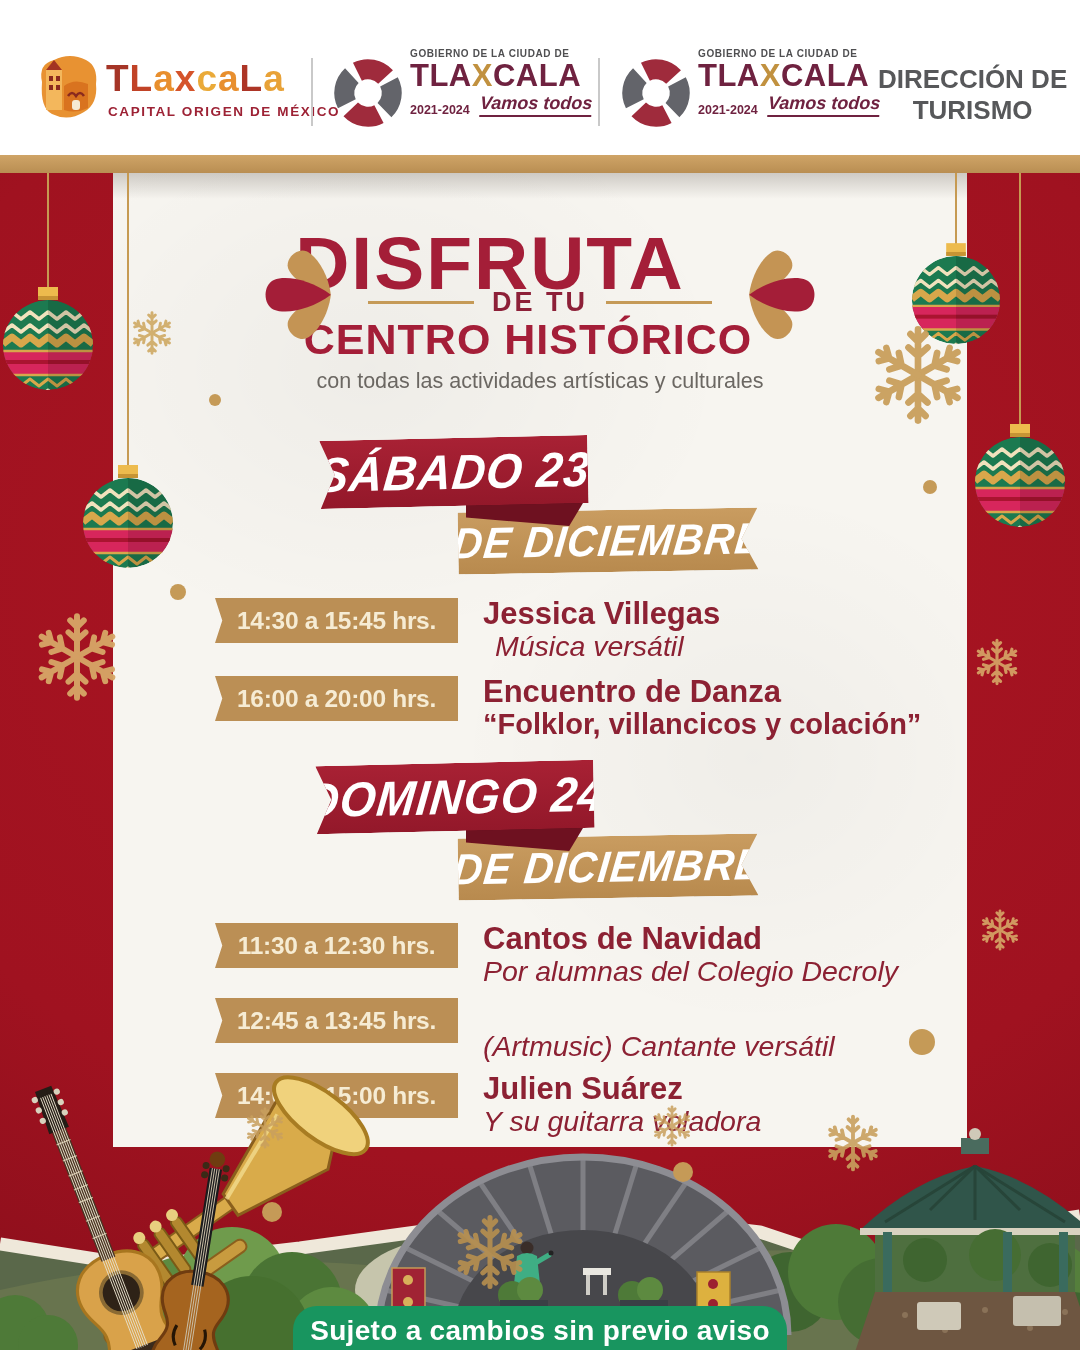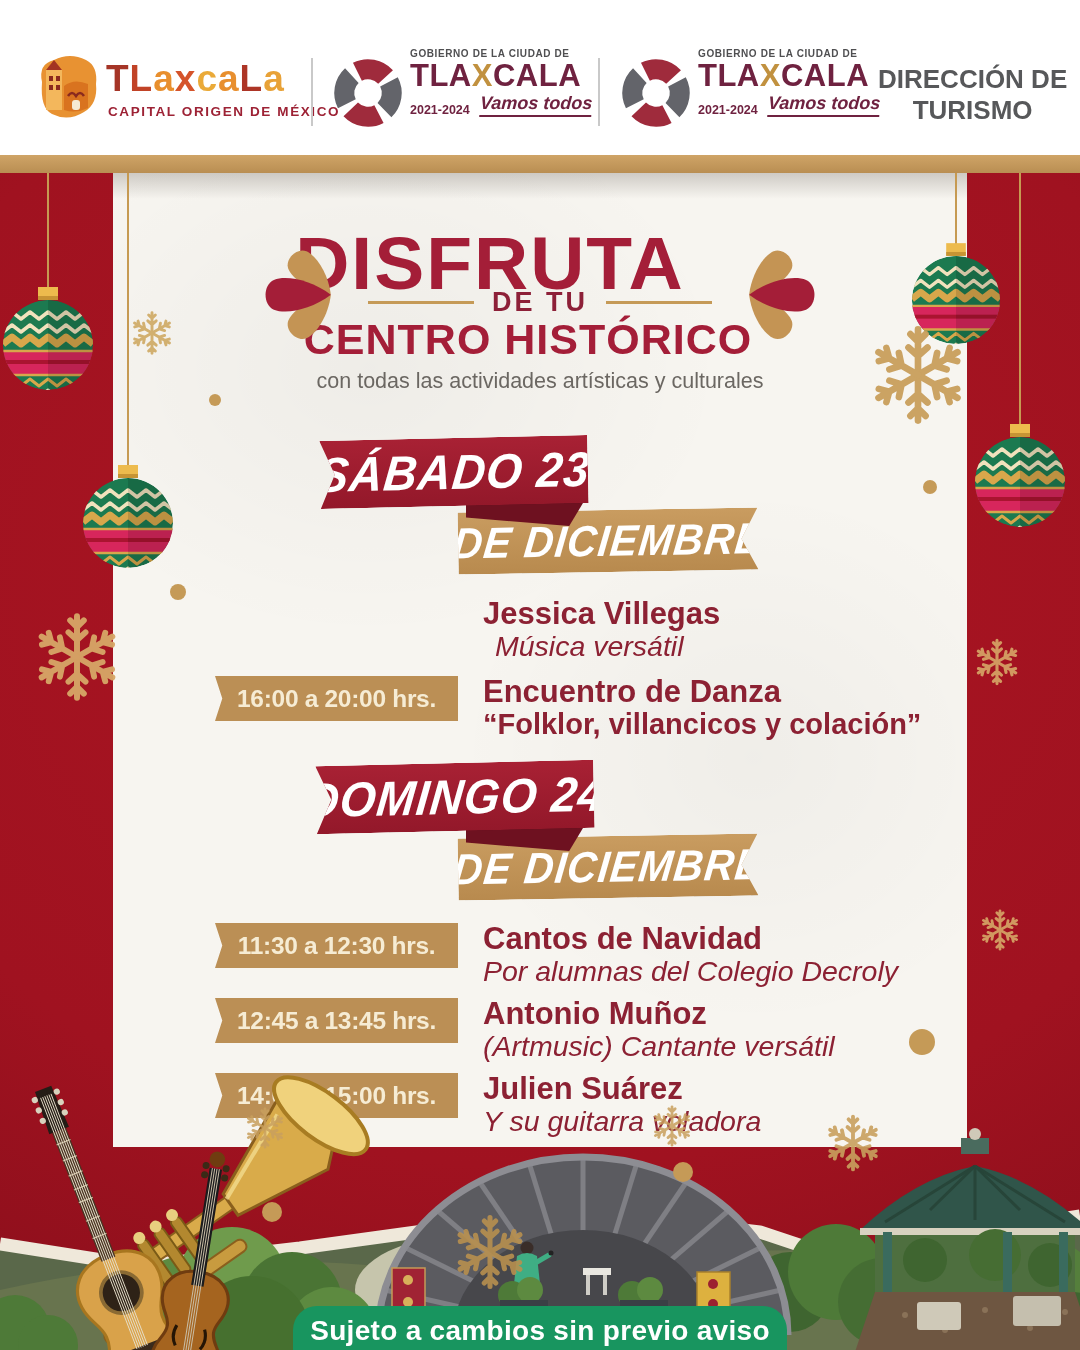--- a/index.html
+++ b/index.html
@@ -164,41 +164,41 @@
     <div class="t-sub">con todas las actividades artísticas y culturales</div>
 
     <div class="rib rib-red" style="left:320px;top:265px;width:268px;height:68px;font-size:46px;">
       <span class="txt">SÁBADO 23</span>
       </div>
     <div class="rib-fold" style="left:466px;top:325px;width:120px;height:28px;"></div>
     <div class="rib rib-gold" style="left:458px;top:337px;width:300px;height:62px;font-size:41px;">
       <span class="txt">DE DICIEMBRE</span>
       </div>
 
+    <div class="pill" style="top:425px;">14:30 a 15:45 hrs.</div>
     <div class="ev-name" style="top:423px;">Jessica Villegas</div>
     <div class="ev-det" style="top:457px;margin-left:12px;">Música versátil</div>
 
     <div class="pill" style="top:503px;">16:00 a 20:00 hrs.</div>
     <div class="ev-name" style="top:501px;">Encuentro de Danza</div>
     <div class="ev-det bold" style="top:535px;">“Folklor, villancicos y colación”</div>
 
     <div class="rib rib-red" style="left:316px;top:590px;width:278px;height:68px;font-size:46px;">
       <span class="txt">DOMINGO 24</span>
       </div>
     <div class="rib-fold" style="left:466px;top:650px;width:120px;height:28px;"></div>
     <div class="rib rib-gold" style="left:458px;top:663px;width:300px;height:62px;font-size:41px;">
       <span class="txt">DE DICIEMBRE</span>
       </div>
 
     <div class="pill" style="top:750px;">11:30 a 12:30 hrs.</div>
     <div class="ev-name" style="top:748px;">Cantos de Navidad</div>
     <div class="ev-det" style="top:782px;">Por alumnas del Colegio Decroly</div>
 
     <div class="pill" style="top:825px;">12:45 a 13:45 hrs.</div>
-    <div class="ev-name" style="top:823px;">Antonio Muñoz</div>
     <div class="ev-det" style="top:857px;">(Artmusic) Cantante versátil</div>
 
     <div class="pill" style="top:900px;">14:00 a 15:00 hrs.</div>
     <div class="ev-name" style="top:898px;">Julien Suárez</div>
     <div class="ev-det" style="top:932px;">Y su guitarra voladora</div>
   </main>
 
   <svg class="bottom-art" style="top:1020px;" width="1080" height="330" viewBox="0 1020 1080 330">
 
     <g>

